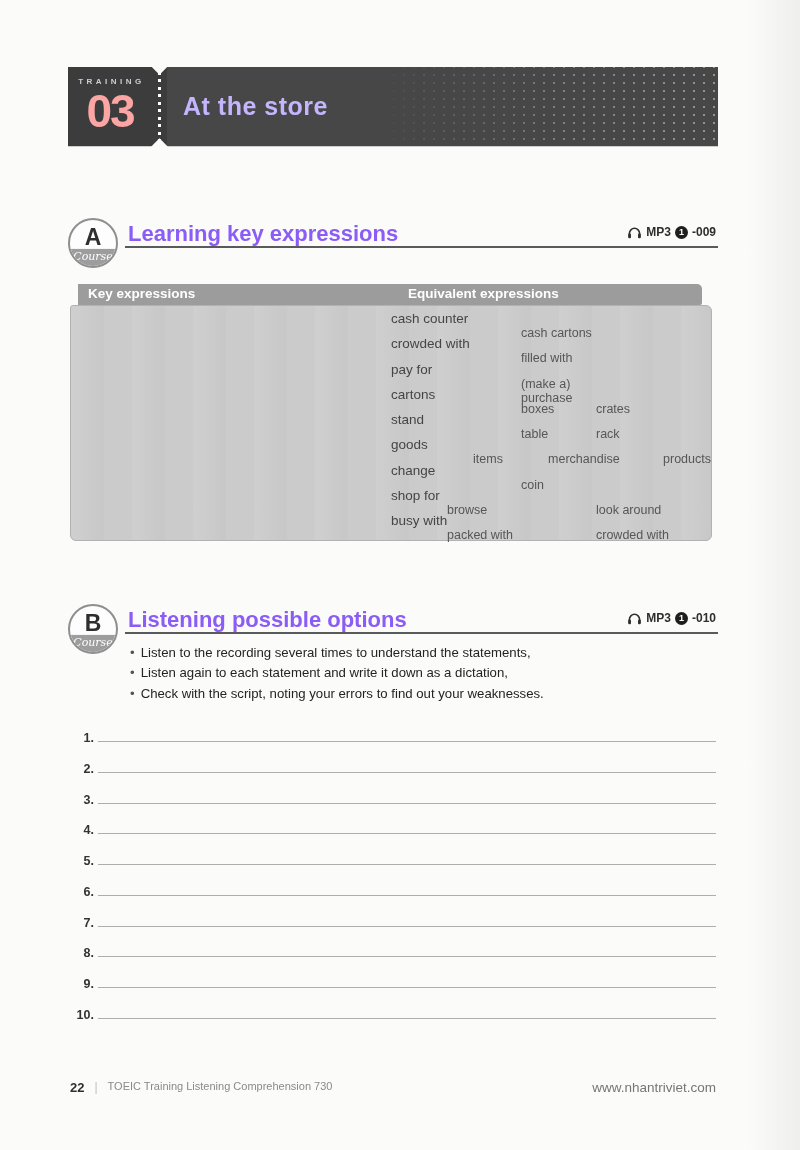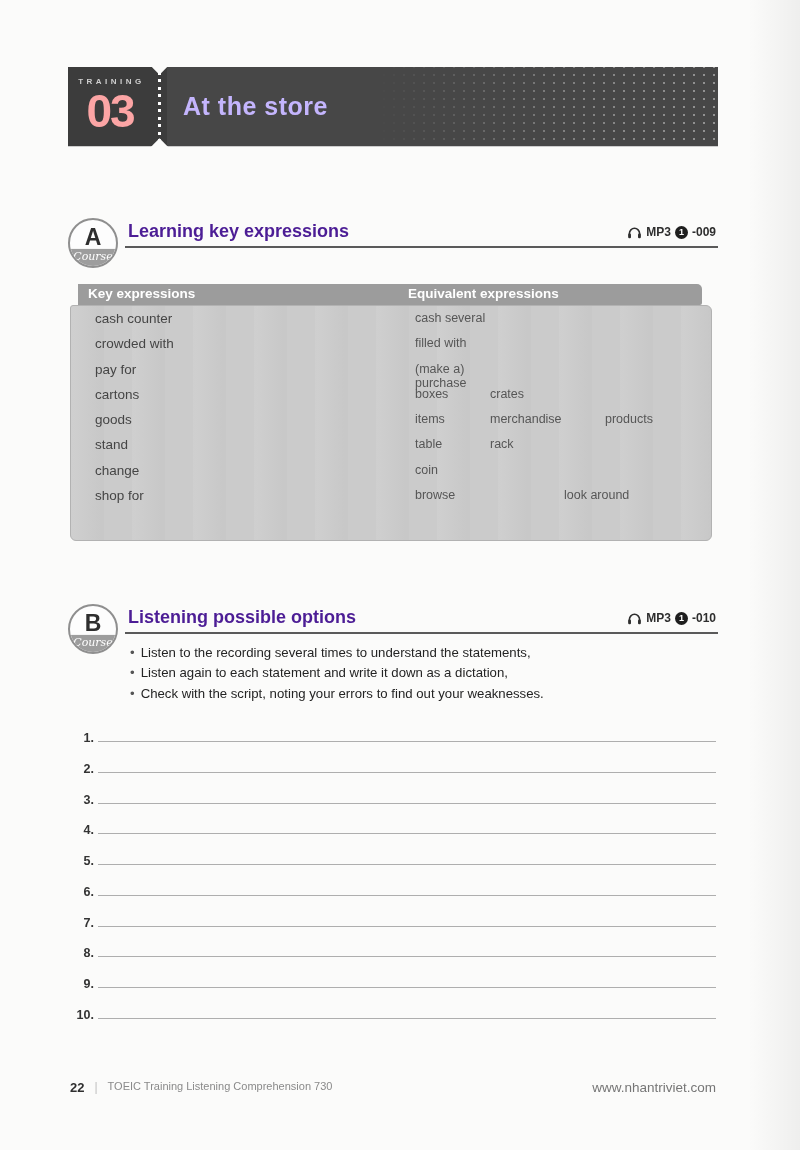--- a/index.html
+++ b/index.html
@@ -63,21 +63,21 @@
     border-radius:50%; background:#fdfdfd; border:2px solid #8f8f8f;
     overflow:hidden; z-index:2;
   }
   .badge-letter { text-align:center; font-size:23px; font-weight:bold; color:#2e2e2e; margin-top:4px; }
   .badge-sub {
     position:absolute; left:0; right:0; bottom:0; height:18px;
     background:#9d9d9d; border-top:1px solid #f4f4f4;
     color:#fff; font-family:"DejaVu Serif", serif; font-style:italic;
     font-size:11px; text-align:center; line-height:16px;
   }
-  .sec-title { position:absolute; left:60px; top:8px; font-size:18px; font-weight:bold; color:#4c1d95; }
+  .sec-title { position:absolute; left:60px; top:8px; font-size:22px; font-weight:bold; color:#8b5cf6; }
   .sec-rule { position:absolute; left:57px; right:0; top:33px; height:2px; background:#5a5a5a; }
   .mp3 { position:absolute; right:2px; top:12px; display:flex; align-items:flex-end; gap:4px; }
   .mp3-label, .mp3-track { font-size:12px; font-weight:bold; color:#2e2e2e; }
   .mp3-disc {
     width:13px; height:13px; border-radius:50%; background:#1e1e1e;
     color:#fff; font-size:9px; font-weight:bold; text-align:center; line-height:13px;
   }
   .hp-icon { display:block; }
 
   
@@ -89,21 +89,21 @@
   .tbl-head span { position:absolute; top:2px; font-size:13.5px; font-weight:bold; color:#ffffff; }
   .th-key { left:10px; }
   .th-eq  { left:330px; }
   .tbl-body {
     position:absolute; left:0; top:21px; width:642px; height:236px;
     background:#cbcbcb;
     background-image:repeating-linear-gradient(to right, rgba(255,255,255,0.07) 0 3px, rgba(0,0,0,0.015) 30px 33px, transparent 33px 61px);
     border:1px solid #b2b2b2; border-radius:3px 6px 6px 6px;
     padding-top:5px;
   }
-  .trow { display:flex; align-items:flex-start; height:25.3px; padding-left:24px; }
+  .trow { display:flex; align-items:flex-end; height:25.3px; padding-left:24px;flex-direction:column; }
   .tkey { width:320px; font-size:13.5px; color:#454545; }
   .teq  { display:flex; font-size:12.5px; color:#565656; }
   .e1 { width:75px; } .e2 { width:115px; }
   .gapwide .e1 { width:149px; }
 
   
   .bullets { position:absolute; left:62px; top:44px; list-style:none; }
   .bullets li { display:flex; gap:6px; font-size:13.2px; color:#242424; line-height:20.3px; }
   .bullet-char { color:#555; }
 
@@ -166,21 +166,21 @@
 
   <div class="tbl">
     <div class="tbl-head">
       <span class="th-key">Key expressions</span>
       <span class="th-eq">Equivalent expressions</span>
     </div>
     <div class="tbl-body">
       <div class="trow">
         <span class="tkey">cash counter</span>
         <span class="teq">
-            <span class="e1">cash several</span>
+            <span class="e1">cash cartons</span>
             <span class="e2"></span>
             <span class="e3"></span>
           </span>
       </div>
       <div class="trow">
         <span class="tkey">crowded with</span>
         <span class="teq">
             <span class="e1">filled with</span>
             <span class="e2"></span>
             <span class="e3"></span>
@@ -192,52 +192,60 @@
             <span class="e1">(make a) purchase</span>
             <span class="e2"></span>
             <span class="e3"></span>
           </span>
       </div>
       <div class="trow">
         <span class="tkey">cartons</span>
         <span class="teq">
             <span class="e1">boxes</span>
             <span class="e2">crates</span>
+            <span class="e3"></span>
+          </span>
+      </div>
+      <div class="trow">
+        <span class="tkey">stand</span>
+        <span class="teq">
+            <span class="e1">table</span>
+            <span class="e2">rack</span>
             <span class="e3"></span>
           </span>
       </div>
       <div class="trow">
         <span class="tkey">goods</span>
         <span class="teq">
             <span class="e1">items</span>
             <span class="e2">merchandise</span>
             <span class="e3">products</span>
           </span>
       </div>
       <div class="trow">
-        <span class="tkey">stand</span>
-        <span class="teq">
-            <span class="e1">table</span>
-            <span class="e2">rack</span>
-            <span class="e3"></span>
-          </span>
-      </div>
-      <div class="trow">
         <span class="tkey">change</span>
         <span class="teq">
             <span class="e1">coin</span>
             <span class="e2"></span>
             <span class="e3"></span>
           </span>
       </div>
       <div class="trow gapwide">
         <span class="tkey">shop for</span>
         <span class="teq">
             <span class="e1">browse</span>
             <span class="e2">look around</span>
+            <span class="e3"></span>
+          </span>
+      </div>
+      <div class="trow gapwide">
+        <span class="tkey">busy with</span>
+        <span class="teq">
+            <span class="e1">packed with</span>
+            <span class="e2">crowded with</span>
             <span class="e3"></span>
           </span>
       </div>
     </div>
   </div>
 
   <section class="sec sec-b">
     <div class="badge">
       <div class="badge-letter">B</div>
       <div class="badge-sub">Course</div>

